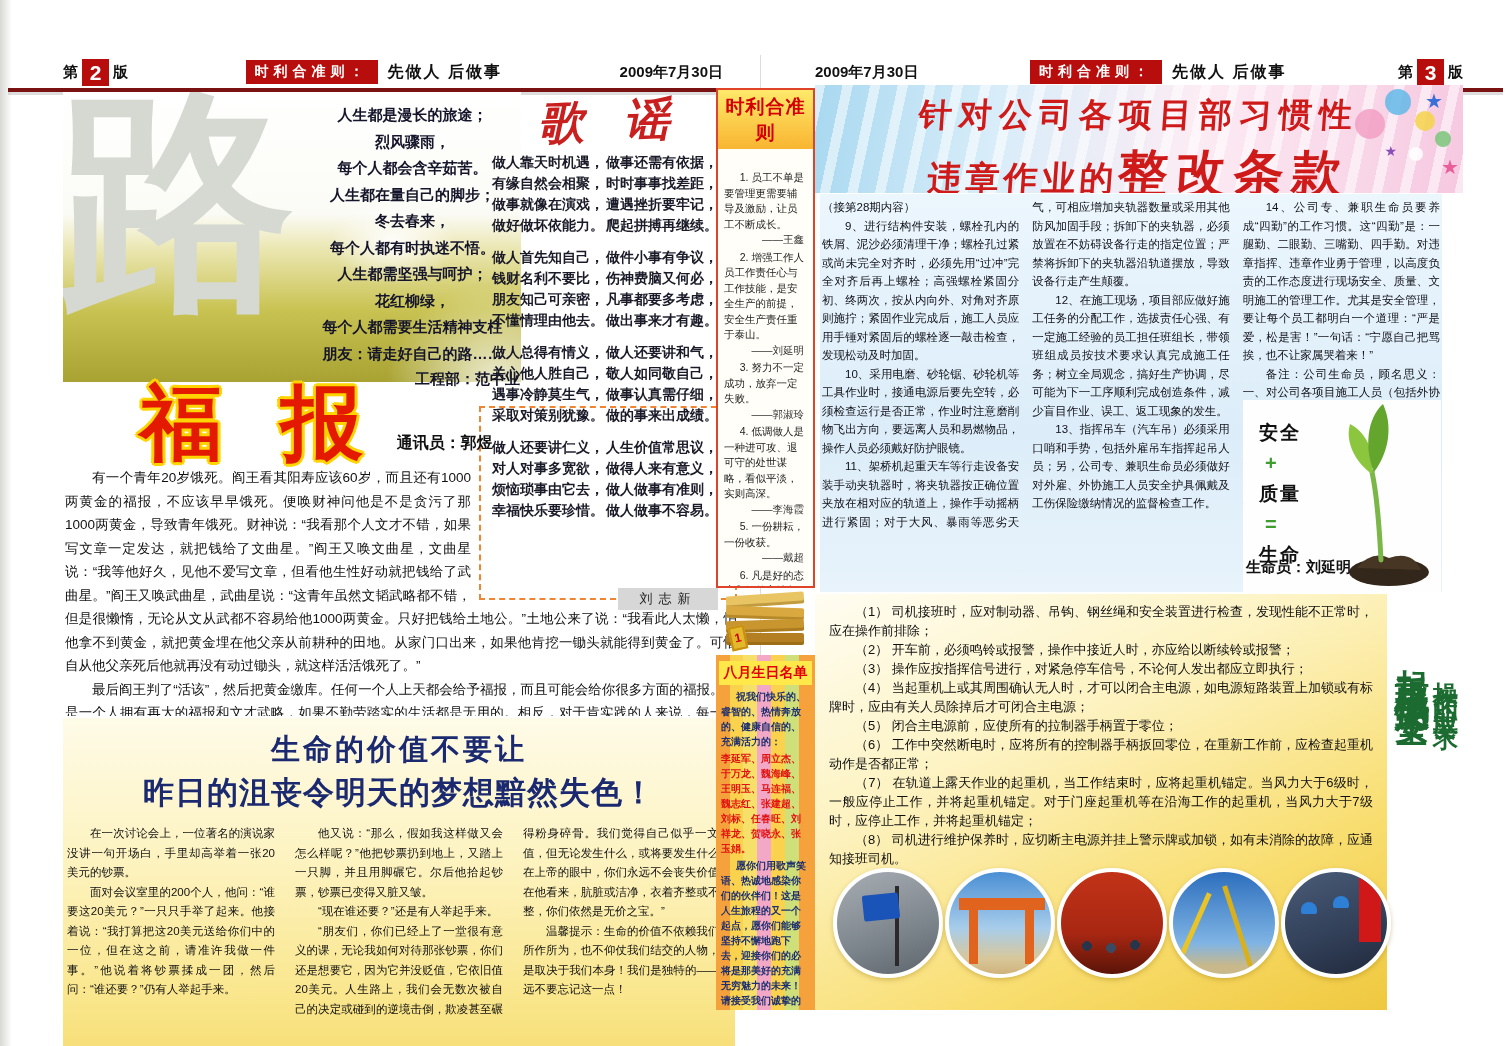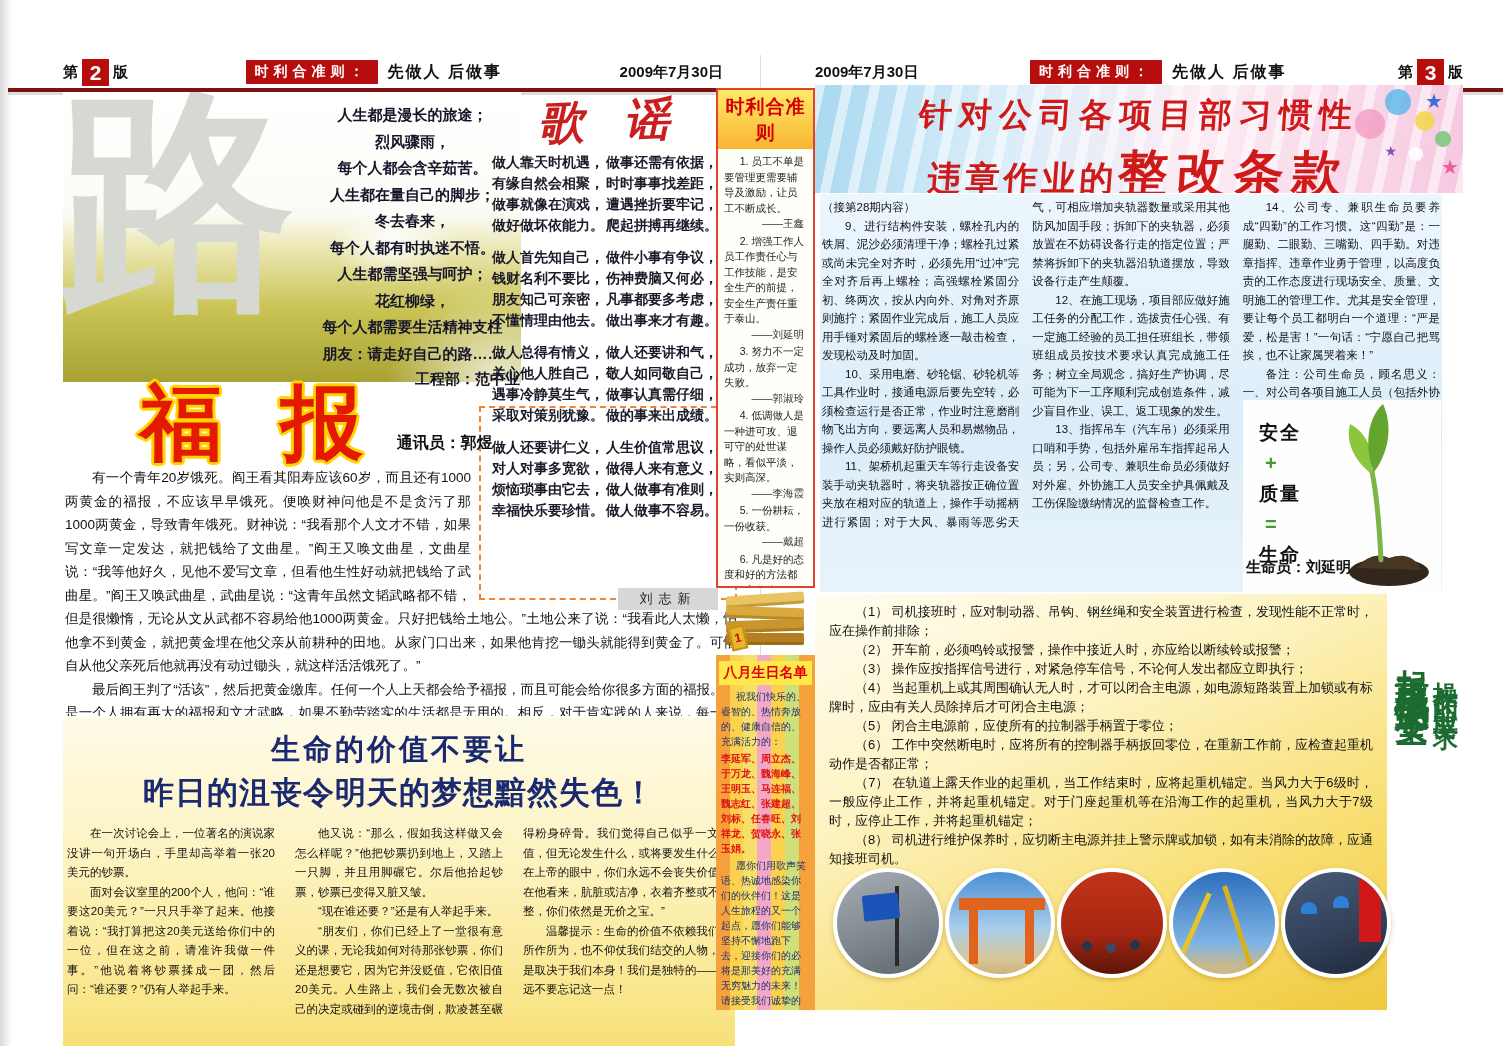--- a/index.html
+++ b/index.html
@@ -55,36 +55,36 @@
   .value-title .t1 { font-size:29px; letter-spacing:3px; }
   .value-title .t2 { font-size:31px; letter-spacing:1px; margin-top:2px; }
   .value-cols { margin-top:10px; height:205px; overflow:hidden; column-count:3; column-gap:20px;
     font-size:11.5px; line-height:19.5px; text-align:justify; color:#101010; }
   .value-cols p { text-indent:2em; }
 
   
   .dushu-box { left:716px; top:88px; width:99px; height:500px; background:#fffef8; border:2px solid #e04428; overflow:hidden; }
   .dushu-head { background:linear-gradient(180deg,#ffe96a,#f8b531); text-align:center; padding:4px 0 3px;
     font-size:19px; font-weight:bold; color:#d40000; letter-spacing:1px; }
-  .dushu-items { padding:5px 6px; font-size:10.5px; line-height:15.5px; color:#222; }
+  .dushu-items { padding:21px 6px; font-size:10.5px; line-height:15.5px; color:#222; }
   .dushu-items p.t { text-indent:1.5em; }
   .dushu-items p.a { text-align:right; padding-right:3px; margin-bottom:2px; color:#333; }
   .books { left:722px; top:592px; width:88px; height:60px; }
   .books .b { position:absolute; left:4px; width:78px; height:12px; border-radius:2px; box-shadow:inset 0 -3px 0 rgba(120,80,0,.35); }
   .books .b1 { top:2px;  background:#e8c463; transform:rotate(-4deg); }
   .books .b2 { top:15px; background:#d9a93f; transform:rotate(2deg); }
   .books .b3 { top:28px; background:#c8952f; transform:rotate(-2deg); }
   .books .b4 { top:41px; background:#b37f22; }
   .books .ribbon { position:absolute; left:8px; top:34px; width:16px; height:24px; background:#e4b82c;
     border:2px solid #c99010; color:#c00; font-size:12px; font-weight:bold; text-align:center; line-height:20px; transform:rotate(-12deg); }
   .bday-box { left:716px; top:655px; width:99px; height:355px; overflow:hidden;
     background:repeating-linear-gradient(90deg,#f6a23c 0 14px,#fbd24e 14px 27px,#f7e06a 27px 41px,#f3a8c8 41px 55px,#fbd24e 55px 69px,#cfe07a 69px 83px,#f6a23c 83px 99px); }
   .bday-head { margin:6px 3px 4px; background:#ffe84a; text-align:center; font-size:14px; font-weight:bold; color:#e40000; padding:3px 0; }
   .bday-text { padding:0 5px; font-size:10px; line-height:15px; }
-  .bday-intro, .bday-close { color:#1c2f6e; font-weight:400; text-indent:1.5em; }
+  .bday-intro, .bday-close { color:#1c2f6e; font-weight:700; text-indent:1.5em; }
   .bday-names { color:#e01212; font-weight:bold; margin:2px 0; }
 
   
   .banner { left:815px; top:85px; width:648px; height:108px; overflow:hidden;
     background:linear-gradient(97deg,#a8d8f0 0%,#d8edf9 28%,#fcecf4 58%,#f6c8e0 100%); }
   .banner::before { content:""; position:absolute; inset:0;
     background:repeating-linear-gradient(102deg,rgba(255,255,255,.55) 0 10px,rgba(255,255,255,0) 10px 27px); }
   .banner-l1 { position:relative; text-align:center; margin-top:8px; font-size:33px; font-weight:bold;
     color:#cf1a1a; letter-spacing:7px; transform:skewX(-4deg); }
   .banner-l2 { position:relative; text-align:center; margin-top:2px; font-weight:bold; color:#cf1a1a; transform:skewX(-4deg); }

